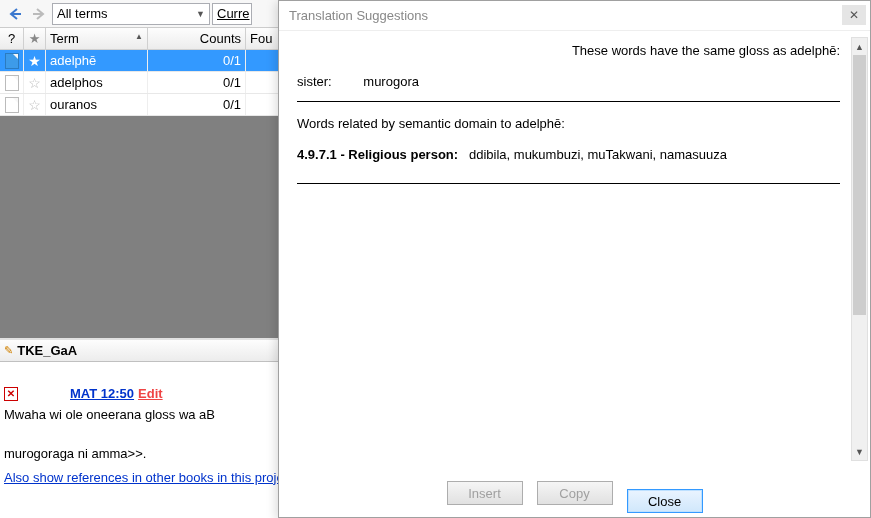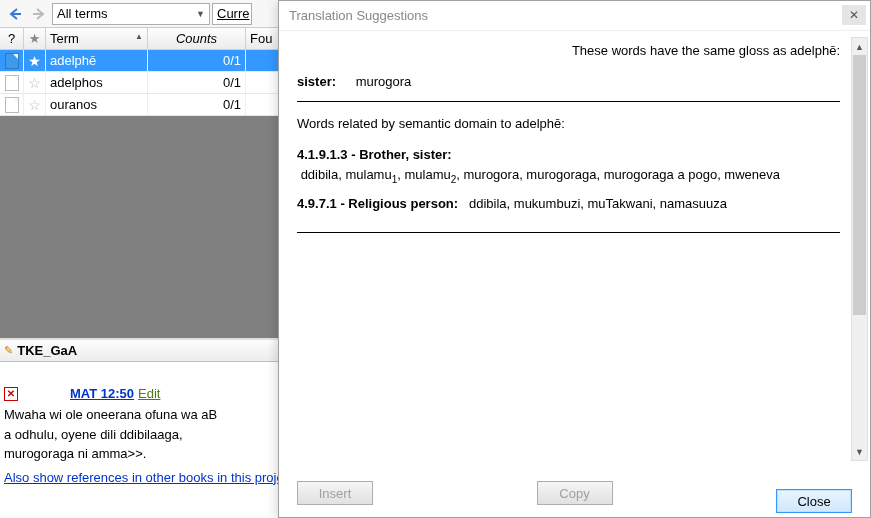--- a/index.html
+++ b/index.html
@@ -37,47 +37,47 @@
 
 .project-bar { height: 22px; background: linear-gradient(#fdfdfd,#ececec); border-bottom:1px solid #c0c0c0; display:flex; align-items:center; padding: 0 4px; gap:4px; }
 .project-bar .pencil { color:#d08000; font-size:11px; }
 .project-bar .name { font-weight:bold; }
 
 
 .text-panel { padding: 4px 4px 8px 4px; background:#fff; height: 156px; }
 .verse-line { display:flex; align-items:center; gap:4px; margin:2px 0 4px 0; }
 .red-x { width:14px; height:14px; border:1px solid #c00; display:inline-flex; align-items:center; justify-content:center; color:#c00; font-weight:bold; font-size:10px; line-height:1; }
 .verse-ref { font-weight:bold; color:#0033cc; text-decoration:underline;padding-left:48px; }
-.edit-link { color:#4d7c0f; text-decoration:underline; }
+.edit-link { color:#ef4444; text-decoration:underline;font-weight:bold; }
 .body-text { color:#000; line-height:1.4; font-size:14px; }
 .footer-link { color:#0033cc; text-decoration:underline; margin-top:6px; display:inline-block; font-size:13px; }
 
 
 .dialog { position:absolute; left:278px; top:0; width:593px; height:518px; background:#fff; border:1px solid #a0a0a0; box-shadow: -2px 2px 10px rgba(0,0,0,0.15); display:flex; flex-direction:column; }
 .dialog-title { height:30px; background:#fff; display:flex; align-items:center; padding:0 10px; color:#888; border-bottom:1px solid #eee; }
 .dialog-close { position:absolute; right:4px; top:4px; width:24px; height:20px; background:#e5e5e5; display:flex; align-items:center; justify-content:center; color:#555; font-size:12px; }
 .dialog-body { flex:1; padding:12px 18px 12px 18px; overflow-y:auto; position:relative; }
 .dialog-content { padding-right:12px; }
 .intro { margin-bottom:16px;text-align:right; }
 .gloss-line { margin-bottom:12px; }
-.gloss-label { font-weight:bold; margin-right:16px; }
+.gloss-label { font-weight:normal; margin-right:28px; }
 .hr { border:none; border-top:1px solid #000; margin: 8px 0 14px 0; }
 .related-intro { margin-bottom:14px; }
 .domain { margin-bottom:8px; line-height:1.5; }
 .domain-head { font-weight:bold; }
 .domain-words { font-weight:normal; }
 .sub { font-size:10px; vertical-align:sub; }
 .hr2 { border:none; border-top:1px solid #000; margin: 18px 0 0 0; }
 
 
 .scroll-track { position:absolute; right:2px; top:36px; bottom:56px; width:17px; background:#f0f0f0; border:1px solid #e0e0e0; }
 .scroll-arrow { height:17px; display:flex; align-items:center; justify-content:center; font-size:9px; color:#555; background:#f0f0f0; }
 .scroll-thumb { position:absolute; top:17px; left:1px; right:1px; height:260px; background:#cdcdcd; }
 
-.dialog-footer { height:48px; display:flex; align-items:center; justify-content:space-between; gap:14px; padding:0 18px; }
+.dialog-footer { height:48px; display:flex; align-items:center; justify-content:center; gap:14px; padding:0 18px; }
 .dlg-btn { width:76px; height:24px; border:1px solid #adadad; background:linear-gradient(#f5f5f5,#e1e1e1); display:flex; align-items:center; justify-content:center; }
 .dlg-btn.disabled { color:#a0a0a0; }
 .dlg-btn.primary { border:1px solid #3399ff; background:linear-gradient(#eaf4ff,#d0e7fb); color:#000; box-shadow: inset 0 0 0 1px #bde0ff; margin-top: 16px; }
 .arrow-svg { width:16px; height:16px; }
 </style>
 </head>
 <body>
 <div class="root">
 
 <div class="toolbar">
@@ -107,21 +107,21 @@
     <div class="cell col-q">
           <span>?</span>
         </div>
     <div class="cell col-star">
           <span style="color:#888;">★</span>
         </div>
     <div class="cell col-term">
           <span>Term</span>
           <span class="sort-ind">▲</span>
         </div>
-    <div class="cell col-counts" style="justify-content:center;font-style:italic;">
+    <div class="cell col-counts" style="justify-content:flex-end;">
           <span>Counts</span>
         </div>
     <div class="cell col-fou">
           <span>Fou</span>
         </div>
   </div>
 
   <div class="grid-row selected">
     <div class="cell col-q">
           <span class="page-icon blue"></span>
@@ -163,22 +163,22 @@
 </div>
 
 <div class="text-panel">
   <div style="height:18px;"></div>
   <div class="verse-line">
     <span class="red-x">✕</span>
     <a class="verse-ref">MAT 12:50</a>
     <a class="edit-link">Edit</a>
   </div>
   <div class="body-text">
-    <span>Mwaha wi ole oneerana ofuna wa aB</span><br>
-    <span>a odhulu, oyene dili ddibilaaga,</span><br>
+    <span>Mwaha wi ole oneerana gloss wa aB</span><br>
+    <br>
     <span>murogoraga ni amma&gt;&gt;.</span>
   </div>
   <a class="footer-link">Also show references in other books in this project</a>
 </div>
 
 <div class="dialog">
   <div class="dialog-title">
     <span>Translation Suggestions</span>
   </div>
   <div class="dialog-close">✕</div>
@@ -187,24 +187,20 @@
     <div class="dialog-content">
       <div class="intro">These words have the same gloss as adelphē:</div>
       <div class="gloss-line">
         <span class="gloss-label">sister:</span>
         <span>murogora</span>
       </div>
       <hr class="hr">
       <div class="related-intro">Words related by semantic domain to adelphē:</div>
 
 
-      <div class="domain">
-        <span class="domain-head"><span>4.1.9.1.3</span> - <span>Brother, sister</span>:</span><br>
-        <span class="domain-words">&nbsp;<span>ddibila, mulamu</span><span class="sub">1</span><span>, mulamu</span><span class="sub">2</span><span>, murogora, murogoraga, murogoraga a pogo, mweneva</span></span>
-      </div>
 
       <div class="domain">
         <span class="domain-head"><span>4.9.7.1</span> - <span>Religious person</span>:</span>
         <span class="domain-words">&nbsp;&nbsp;<span>ddibila, mukumbuzi, muTakwani, namasuuza</span></span>
       </div>
 
       <hr class="hr2">
     </div>
   </div>
 

